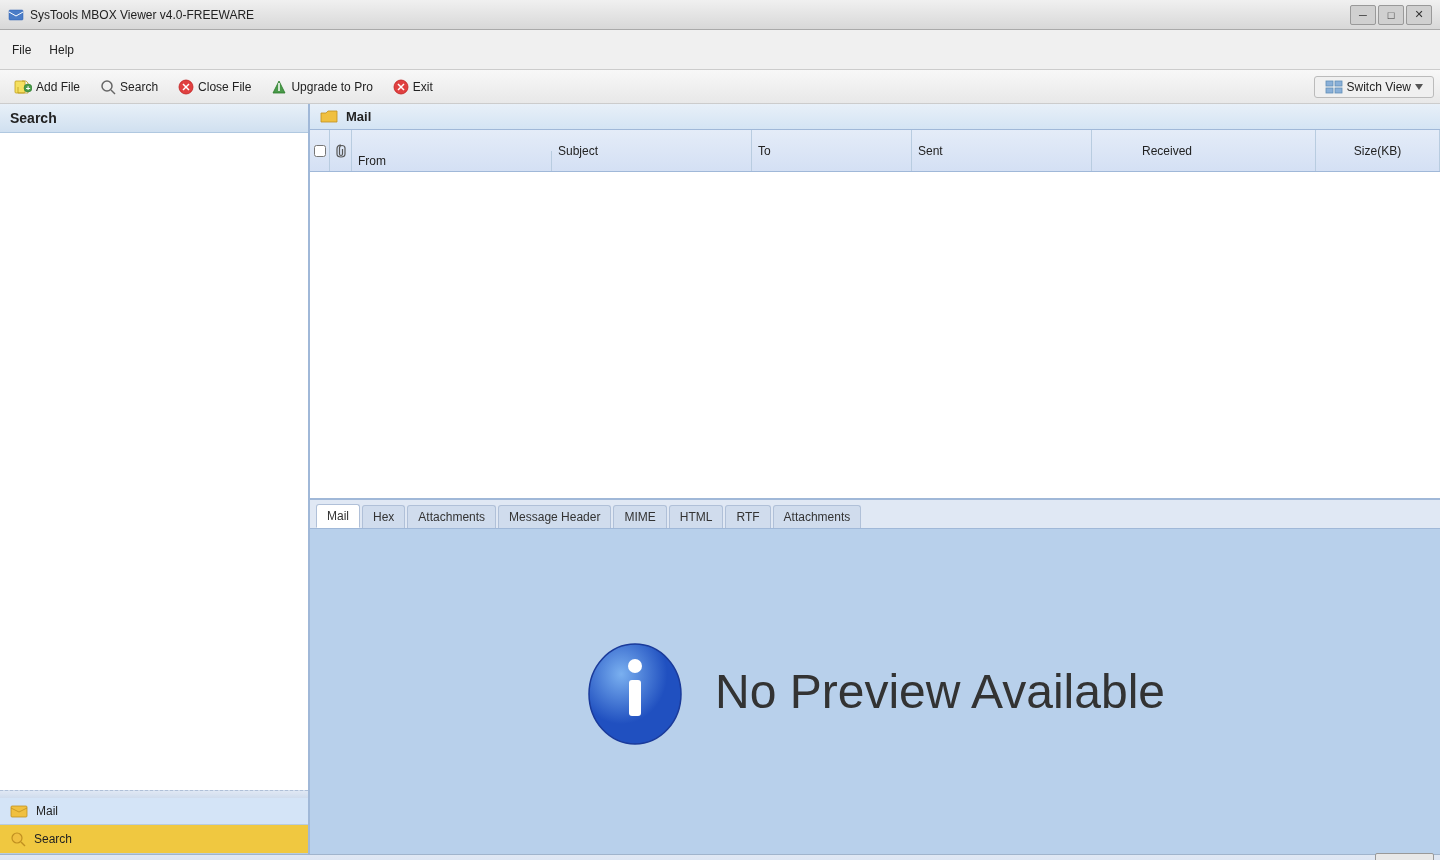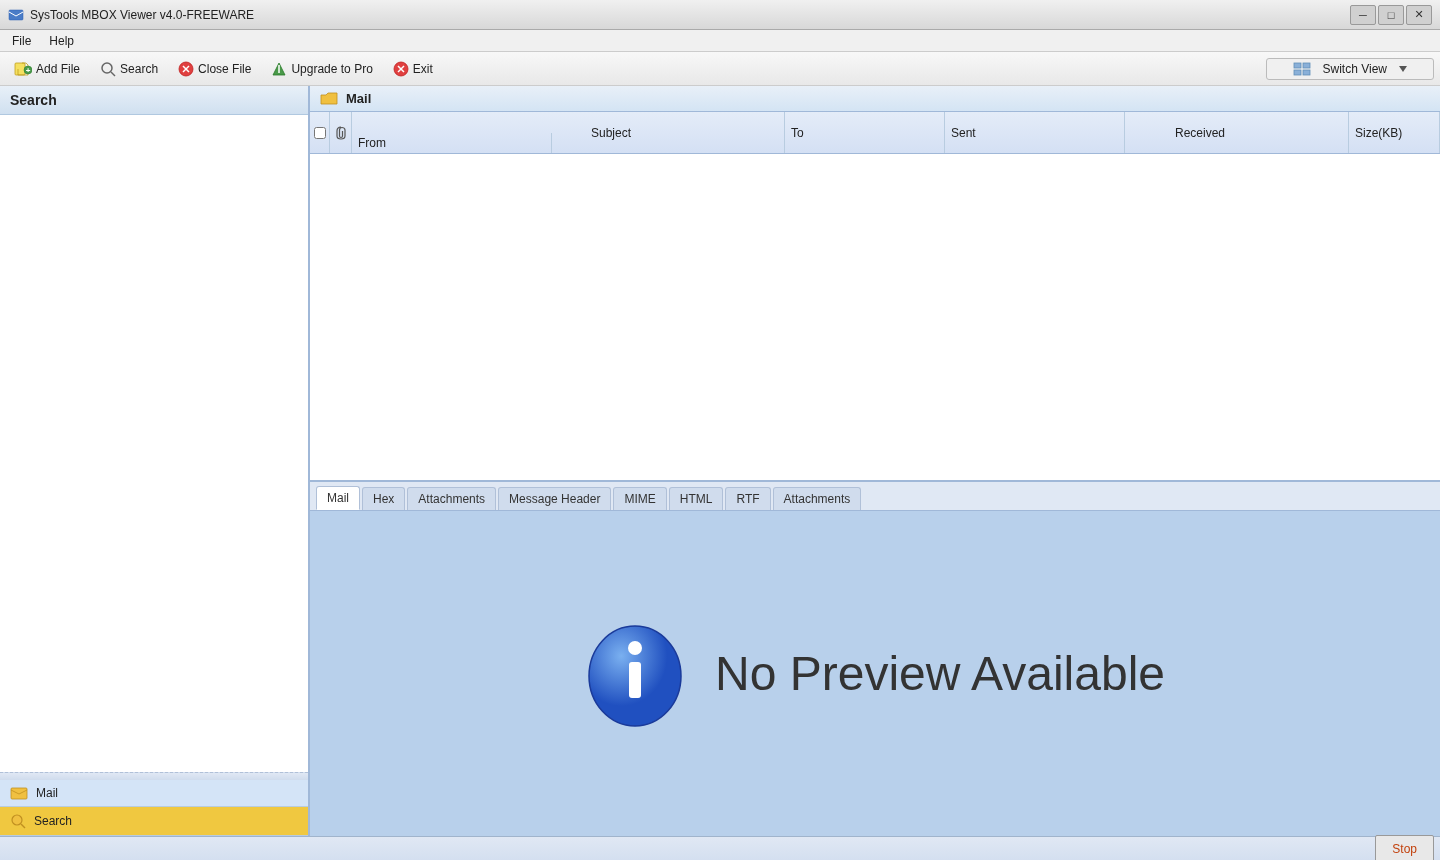--- a/index.html
+++ b/index.html
@@ -45,21 +45,21 @@
       align-items: center;
       justify-content: center;
       cursor: pointer;
       font-size: 11px;
       color: #333;
     }
 
     
     #menu-bar {
       width: 100%;
-      height: 22px;
+      height: 40px;
       background: #f0f0f0;
       border-bottom: 1px solid #ccc;
       display: flex;
       align-items: center;
       padding: 0 4px;
       gap: 2px;
     }
     .menu-item {
       padding: 2px 8px;
       font-size: 12px;
@@ -88,22 +88,22 @@
       color: #222;
       cursor: pointer;
       border-radius: 3px;
       background: transparent;
       border: none;
     }
     #switch-view-btn {
       margin-left: auto;
       display: flex;
       align-items: center;
-      gap: 12px;
-      padding: 3px 26px;
+      gap: 4px;
+      padding: 3px 10px;
       font-size: 12px;
       color: #222;
       cursor: pointer;
       background: #f0f0f0;
       border: 1px solid #bbb;
       border-radius: 3px;
     }
 
     
     #main-area {
@@ -202,25 +202,25 @@
     }
     .table-col {
       border-right: 1px solid #b8cce0;
       padding: 3px 6px;
       font-size: 12px;
       color: #222;
       display: flex;
       align-items: center;
     }
     .col-from { width: 200px; margin-top: 21px; }
-    .col-subject { width: 200px; margin-left: 33px; }
+    .col-subject { width: 200px; }
     .col-to { width: 160px; text-align: right; }
     .col-sent { width: 180px; }
     .col-received { width: 180px; margin-left: 44px; }
-    .col-size { flex: 1; }
+    .col-size { flex: 1; justify-content: center; }
 
     
     #mail-list-area {
       flex: 1;
       background: #fff;
       overflow-y: auto;
     }
 
     
     #preview-tabs {

